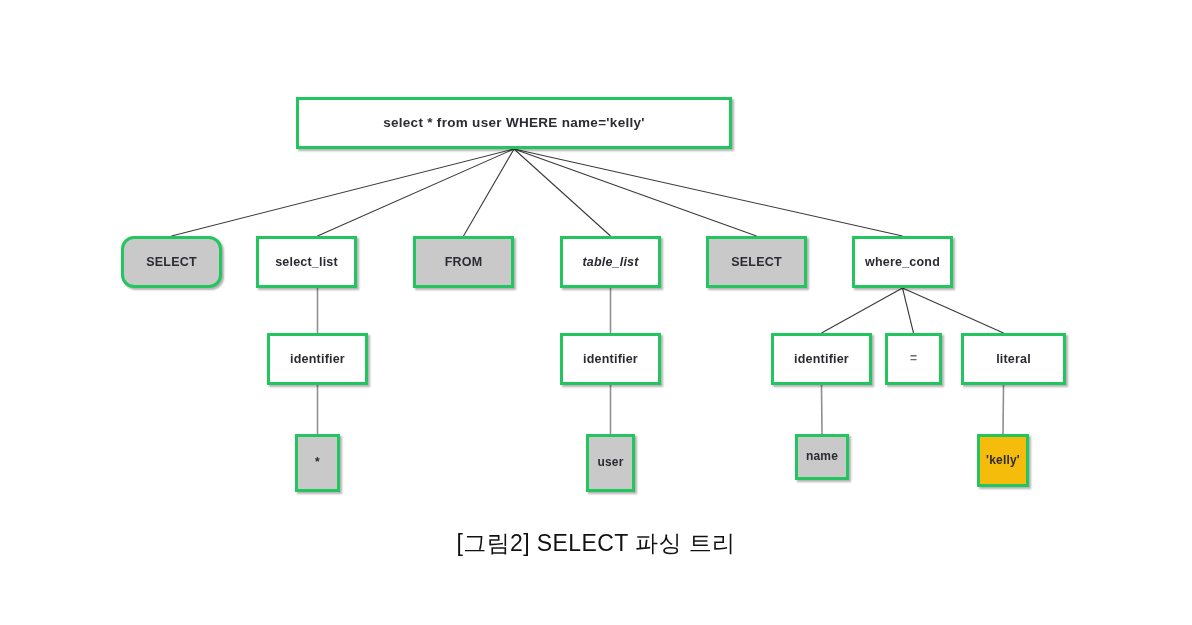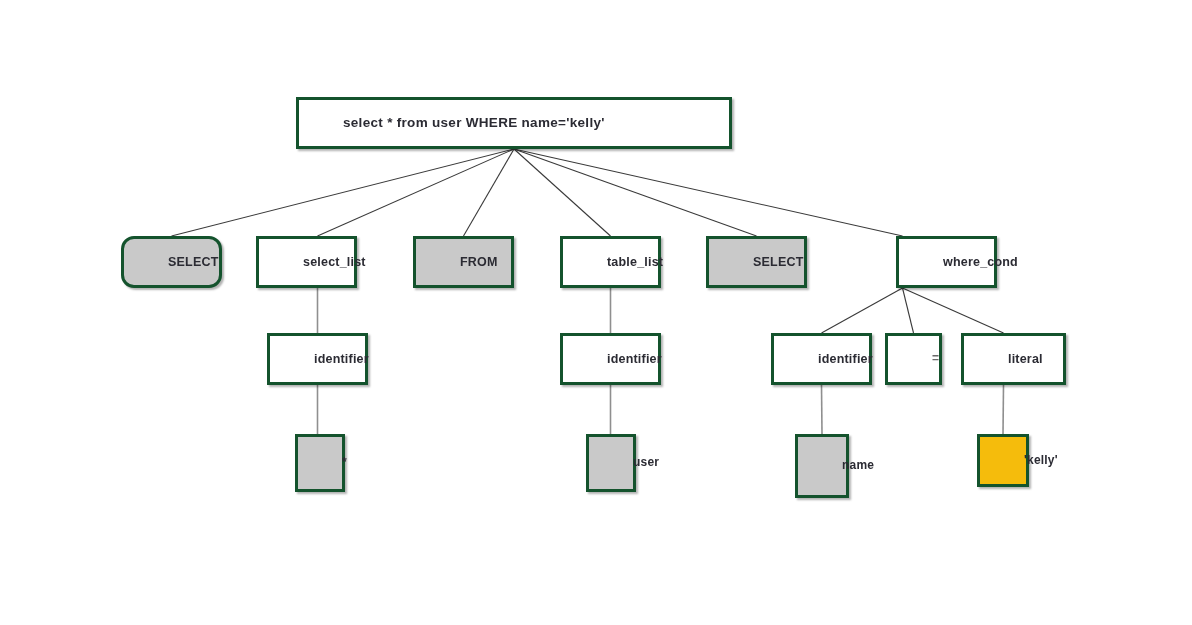--- a/index.html
+++ b/index.html
@@ -28,29 +28,28 @@
     left: 0;
     top: 0;
     width: 1192px;
     height: 625px;
     pointer-events: none;
   }
 
   .node {
     position: absolute;
     box-sizing: border-box;
-    border: 3px solid #14532d;
+    border: 3px solid #22c55e;
     background: #ffffff;
     display: flex;
     align-items: center;
-    justify-content: flex-start;
+    justify-content: center;
     text-align: center;
     box-shadow: 2px 2px 2px rgba(0,0,0,0.30);
     z-index: 3;
-    padding-left: 44px;
   }
 
   .node-label {
     font-weight: bold;
     color: #2b2b33;
     letter-spacing: 0.2px;
     line-height: 1.15;
     white-space: nowrap;
   }
 
@@ -117,27 +116,27 @@
       </div>
       <div class="node terminal" style="left: 121px; top: 236px; width: 101px; height: 52px; border-radius: 13px;">
         <span class="node-label">SELECT</span>
       </div>
       <div class="node nonterminal" style="left: 256px; top: 236px; width: 101px; height: 52px;">
         <span class="node-label">select_list</span>
       </div>
       <div class="node terminal" style="left: 413px; top: 236px; width: 101px; height: 52px;">
         <span class="node-label">FROM</span>
       </div>
-      <div class="node nonterminal" style="left: 560px; top: 236px; width: 101px; height: 52px;">
+      <div class="node nonterminal" style="left: 560px; top: 236px; width: 101px; height: 52px; font-style: italic;">
         <span class="node-label">table_list</span>
       </div>
       <div class="node terminal" style="left: 706px; top: 236px; width: 101px; height: 52px;">
         <span class="node-label">SELECT</span>
       </div>
-      <div class="node nonterminal" style="left: 852px; top: 236px; width: 101px; height: 52px; margin-left: 44px;">
+      <div class="node nonterminal" style="left: 852px; top: 236px; width: 101px; height: 52px;">
         <span class="node-label">where_cond</span>
       </div>
       <div class="node nonterminal" style="left: 267px; top: 333px; width: 101px; height: 52px;">
         <span class="node-label">identifier</span>
       </div>
       <div class="node nonterminal" style="left: 560px; top: 333px; width: 101px; height: 52px;">
         <span class="node-label">identifier</span>
       </div>
       <div class="node nonterminal" style="left: 771px; top: 333px; width: 101px; height: 52px;">
         <span class="node-label">identifier</span>
@@ -147,22 +146,23 @@
       </div>
       <div class="node nonterminal" style="left: 951px; top: 333px; width: 105px; height: 52px; margin-left: 10px;">
         <span class="node-label">literal</span>
       </div>
       <div class="node leaf terminal" style="left: 295px; top: 434px; width: 45px; height: 58px;">
         <span class="node-label">*</span>
       </div>
       <div class="node leaf terminal" style="left: 586px; top: 434px; width: 49px; height: 58px;">
         <span class="node-label">user</span>
       </div>
-      <div class="node leaf terminal" style="left: 795px; top: 434px; width: 54px; height: 64px;">
+      <div class="node leaf terminal" style="left: 795px; top: 434px; width: 54px; height: 46px;">
         <span class="node-label">name</span>
       </div>
       <div class="node leaf highlight" style="left: 977px; top: 434px; width: 52px; height: 53px;">
         <span class="node-label">'kelly'</span>
       </div>
     </div>
 
+  <div id="figure-caption">[그림2] SELECT 파싱 트리</div>
 
 </div>
 
 </body></html>

